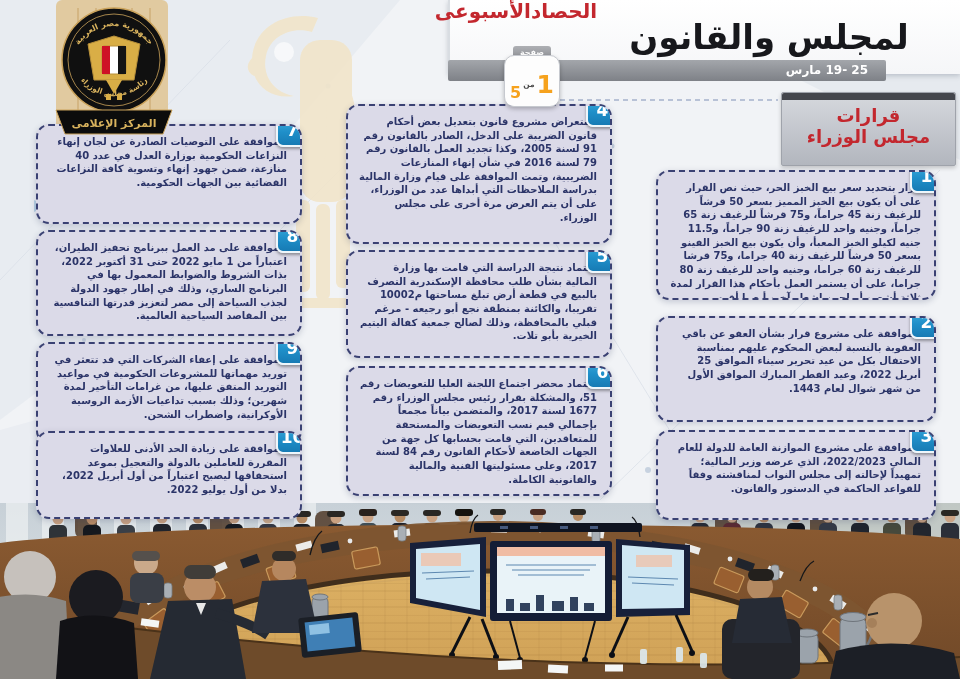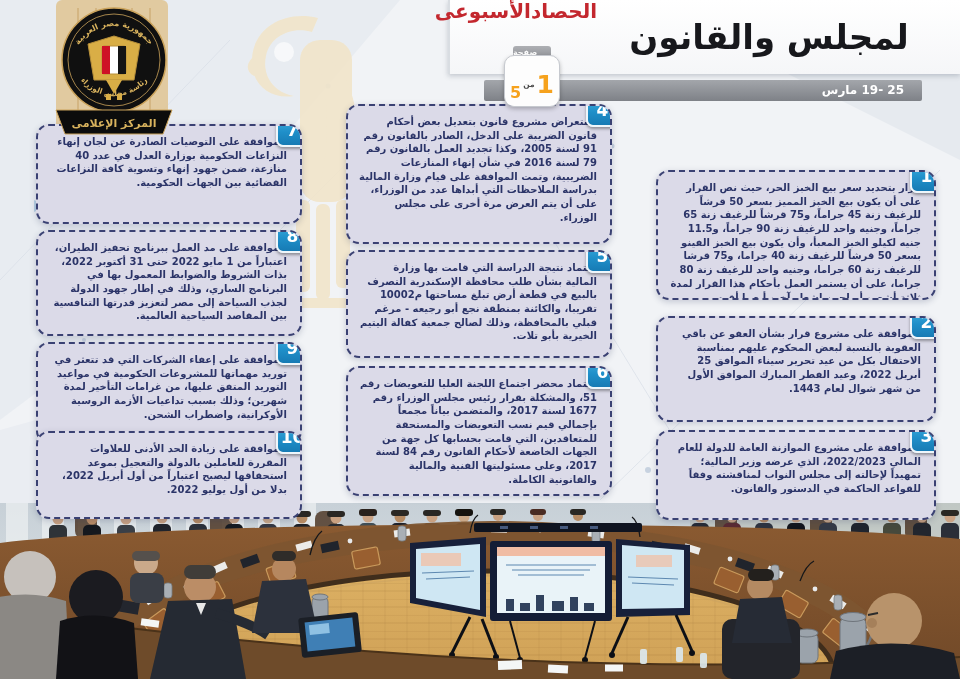--- a/index.html
+++ b/index.html
@@ -42,36 +42,36 @@
     box-shadow:0 2px 5px rgba(60,70,90,.25);
     display:flex;flex-direction:row;align-items:center;box-sizing:border-box;
   }
   .kicker{
     width:112px;padding-left:10px;text-align:right;padding-right:6px;
     color:#c3272e;font-weight:bold;font-size:20px;line-height:1.12;
     border-left:2px solid #d9dde2;align-self:stretch;display:flex;flex-direction:row;justify-content:center;
   }
   .main-title{flex:1;text-align:center;color:#17181c;font-weight:bold;font-size:34px;letter-spacing:-1px}
   .date-bar{
-    position:absolute;z-index:2;left:448px;top:80px;width:438px;height:21px;
+    position:absolute;z-index:2;left:448px;top:60px;width:438px;height:21px;
     background:linear-gradient(180deg,#a3a6ab 0%,#7e8187 100%);
     color:#fff;font-weight:bold;font-size:12px;line-height:21px;
-    text-align:right;padding-right:18px;box-sizing:border-box;border-radius:2px;margin-left:36px;
+    text-align:right;padding-right:18px;box-sizing:border-box;border-radius:2px;
   }
   .section-box{
     position:absolute;z-index:3;left:781px;top:92px;width:175px;height:74px;
     background:linear-gradient(180deg,#d6d9de 0%,#b2b6be 100%);
     border:1px solid #9fa3ab;border-radius:2px;box-shadow:0 2px 4px rgba(0,0,0,.2);
     text-align:center;box-sizing:border-box;
   }
   .section-strip{height:7px;background:#44464c;border-radius:2px 2px 0 0}
   .section-line1{color:#c3272e;font-weight:bold;font-size:18px;margin-top:6px;line-height:1.15}
   .section-line2{color:#c3272e;font-weight:bold;font-size:18px;line-height:1.15}
   
-  .pagebox{position:absolute;z-index:4;left:504px;top:46px;width:68px;height:62px;text-align:left}
+  .pagebox{position:absolute;z-index:4;left:504px;top:46px;width:68px;height:62px;text-align:center}
   .pagetab{
     position:absolute;left:9px;top:0;width:38px;height:13px;background:linear-gradient(180deg,#aeb0b4,#8e9095);
     border-radius:3px;color:#fff;font-size:8px;line-height:13px;font-weight:bold;
   }
   .pagebody{
     position:absolute;left:0;top:9px;width:56px;height:52px;background:#fdfdfd;
     border:1px solid #c6c9cf;border-radius:10px;box-shadow:0 2px 4px rgba(0,0,0,.25);
     display:flex;flex-direction:row;align-items:center;justify-content:center;gap:2px;box-sizing:border-box;
     padding-top:6px;
   }
@@ -502,20 +502,25 @@
 
   <div class="white-panel">
     <div class="main-title">لمجلس والقانون</div>
     <div class="kicker">
       <span>الحصاد</span>
       <span>الأسبوعى</span>
     </div>
   </div>
   <div class="date-bar">‪19- 25‬ مارس</div>
 
+  <div class="section-box">
+    <div class="section-strip"></div>
+    <div class="section-line1">قرارات</div>
+    <div class="section-line2">مجلس الوزراء</div>
+  </div>
 
   <div class="pagebox">
     <div class="pagetab">صفحة</div>
     <div class="pagebody">
       <span class="pcur">1</span>
       <span class="psep">من</span>
       <span class="ptot">5</span>
     </div>
   </div>
 

